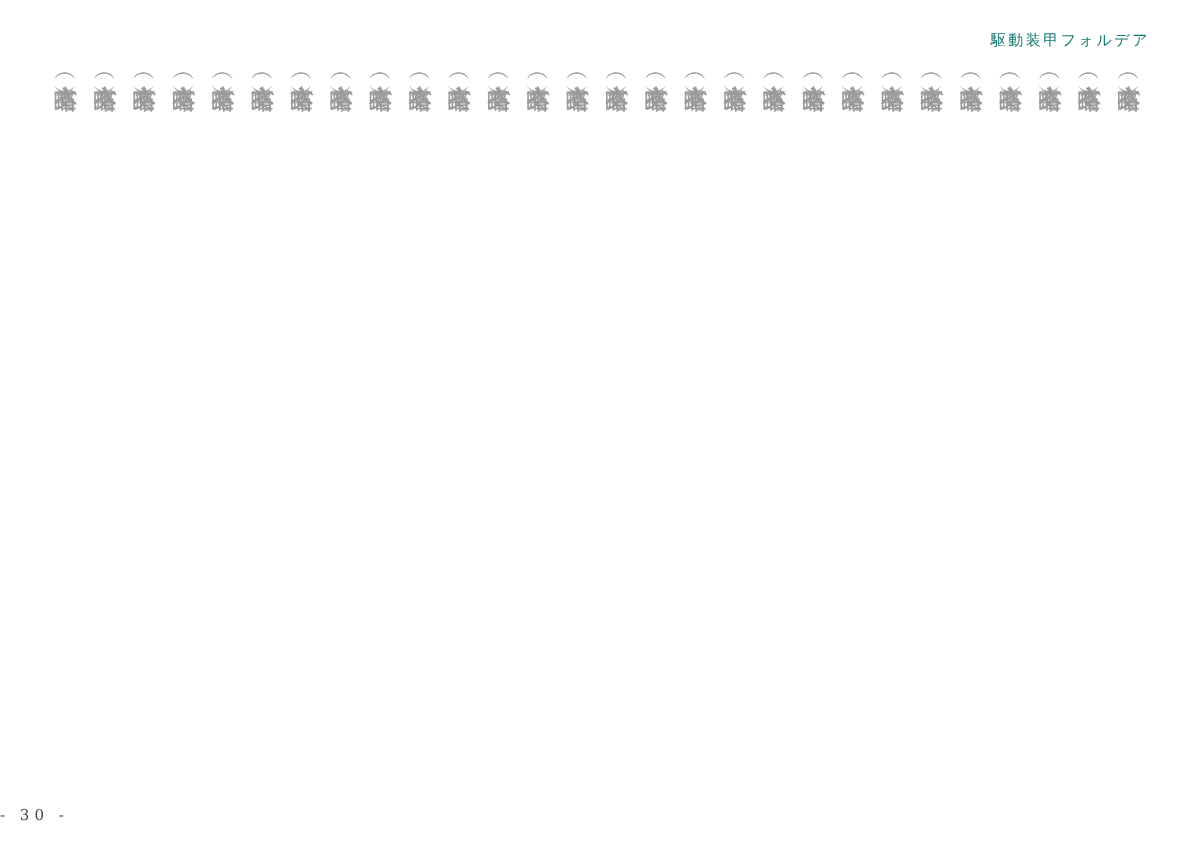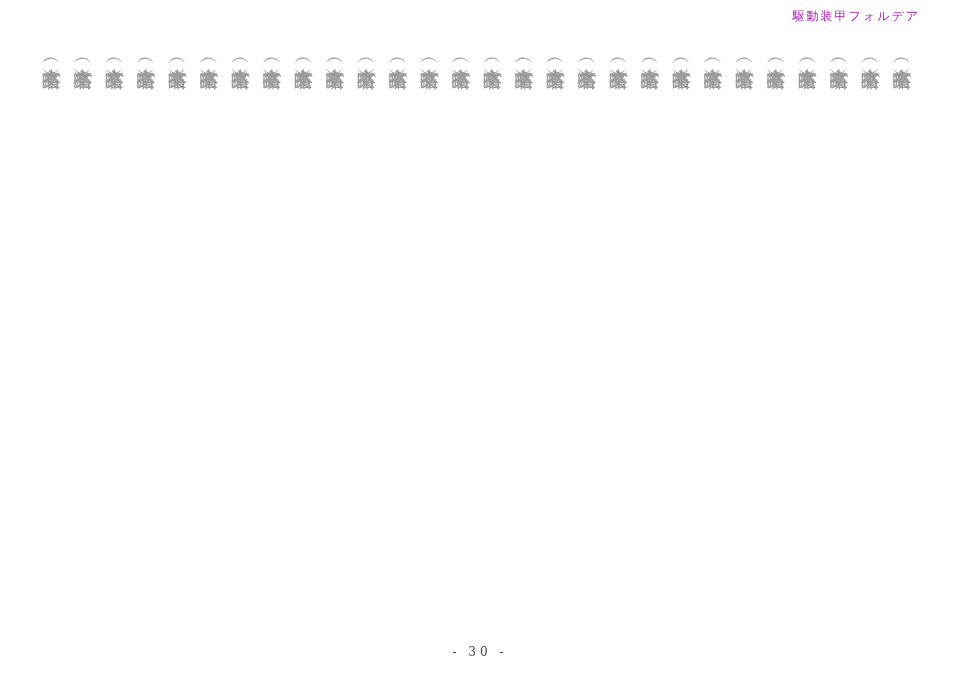--- a/index.html
+++ b/index.html
@@ -10,26 +10,26 @@
     body {
       width: 960px;
       height: 677px;
       position: relative;
       overflow: hidden;
       font-family: "DejaVu Sans", sans-serif;
       color: #1a1a1a;
     }
     .page-header {
       position: absolute;
-      top: 8px;
+      top: 24px;
       right: 40px;
       font-family: "DejaVu Serif", serif;
       font-size: 12px;
       letter-spacing: 2px;
-      color: #a21caf;
+      color: #0f766e;
     }
     .text-body {
       position: absolute;
       top: 52px;
       right: 42px;
       width: 880px;
       height: 580px;
       writing-mode: vertical-rl;
       font-family: "DejaVu Sans", sans-serif;
       font-size: 19px;
@@ -44,21 +44,20 @@
       color: #1a1a1a;
     }
     .text-body p.placeholder {
       color: #9a9a9a;
     }
     .page-number {
       position: absolute;
       bottom: 18px;
       left: 0;
       right: 0;
-      text-align: center;
       font-family: "DejaVu Serif", serif;
       font-size: 12px;
       letter-spacing: 4px;
       color: #444444;
     }
   </style>
 </head>
 <body>
 
 <div class="page-header">駆動装甲フォルデア</div>

